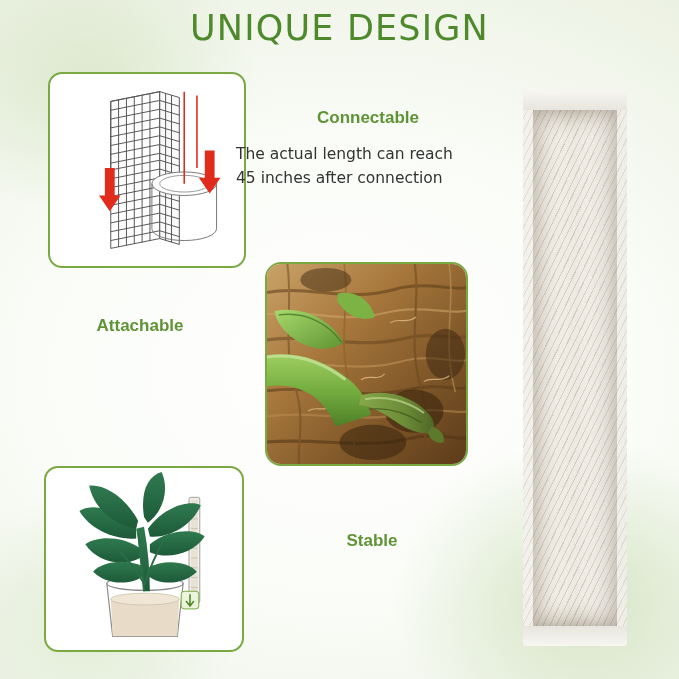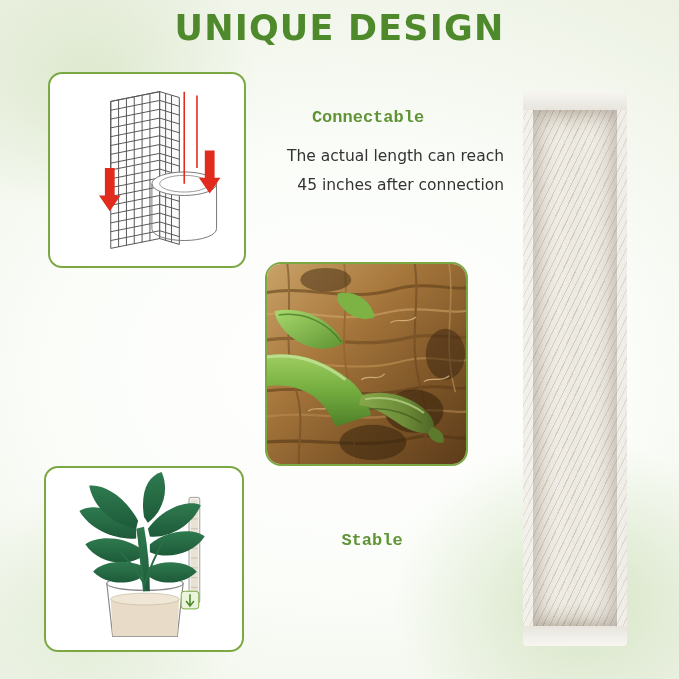--- a/index.html
+++ b/index.html
@@ -41,21 +41,21 @@
     pointer-events: none;
   }
 
   .title {
     position: absolute;
     top: 8px;
     left: 0;
     width: 679px;
     text-align: center;
     font-size: 35px;
-    font-weight: bold;
+    font-weight: normal;
     letter-spacing: 1.2px;
     color: #4e8a2c;
     font-family: "DejaVu Sans", sans-serif;
   }
 
   
   .panel {
     position: absolute;
     background: #ffffff;
     border: 2px solid #7aa943;
@@ -71,28 +71,28 @@
   
   #panel-pot { left: 44px; top: 466px; width: 200px; height: 186px; }
 
   
   .heading {
     position: absolute;
     color: #5f9336;
     font-size: 17px;
     font-weight: bold;
     text-align: center;
-    font-family: Liberation Mono, monospace;
+    font-family: Liberation Sans, sans-serif;
   }
   .body-text {
     position: absolute;
     color: #333333;
     font-size: 15.5px;
-    line-height: 29px;
-    text-align: right;
+    line-height: 24px;
+    text-align: left;
     font-family: "DejaVu Sans", sans-serif;
     white-space: pre-line;
   }
 
   #connect-heading { left: 258px; top: 108px; width: 220px; }
   #connect-body   { left: 236px; top: 142px; width: 268px; }
 
   #attach-heading { left: 30px; top: 316px; width: 220px; }
   #attach-body    { left: 16px; top: 350px; width: 252px; }
 
@@ -283,20 +283,21 @@
       <path d="M100 138 C122 134 144 140 160 152" stroke="#b7cf86" stroke-width="2" fill="none" opacity="0.8"></path>
       <path d="M104 148 C124 146 142 152 158 162" stroke="#3f5a1c" stroke-width="1.4" fill="none" opacity="0.7"></path>
 
       <path d="M168 166 C176 168 182 174 180 182 C172 184 166 178 164 172 Z" fill="#5d7a2c"></path>
 
       <rect width="203" height="204" fill="none"></rect>
       <rect width="203" height="204" fill="url(#vg)"></rect>
     </svg>
   </div>
 
+  <div class="heading" id="attach-heading">Attachable</div>
 
   <div class="panel" id="panel-pot">
     <svg viewBox="0 0 200 186" xmlns="http://www.w3.org/2000/svg">
       <defs>
         <linearGradient id="leafDark" x1="0" y1="0" x2="0" y2="1">
           <stop offset="0%" stop-color="#2f7a4f"></stop>
           <stop offset="100%" stop-color="#1d5a39"></stop>
         </linearGradient>
       </defs>
 

